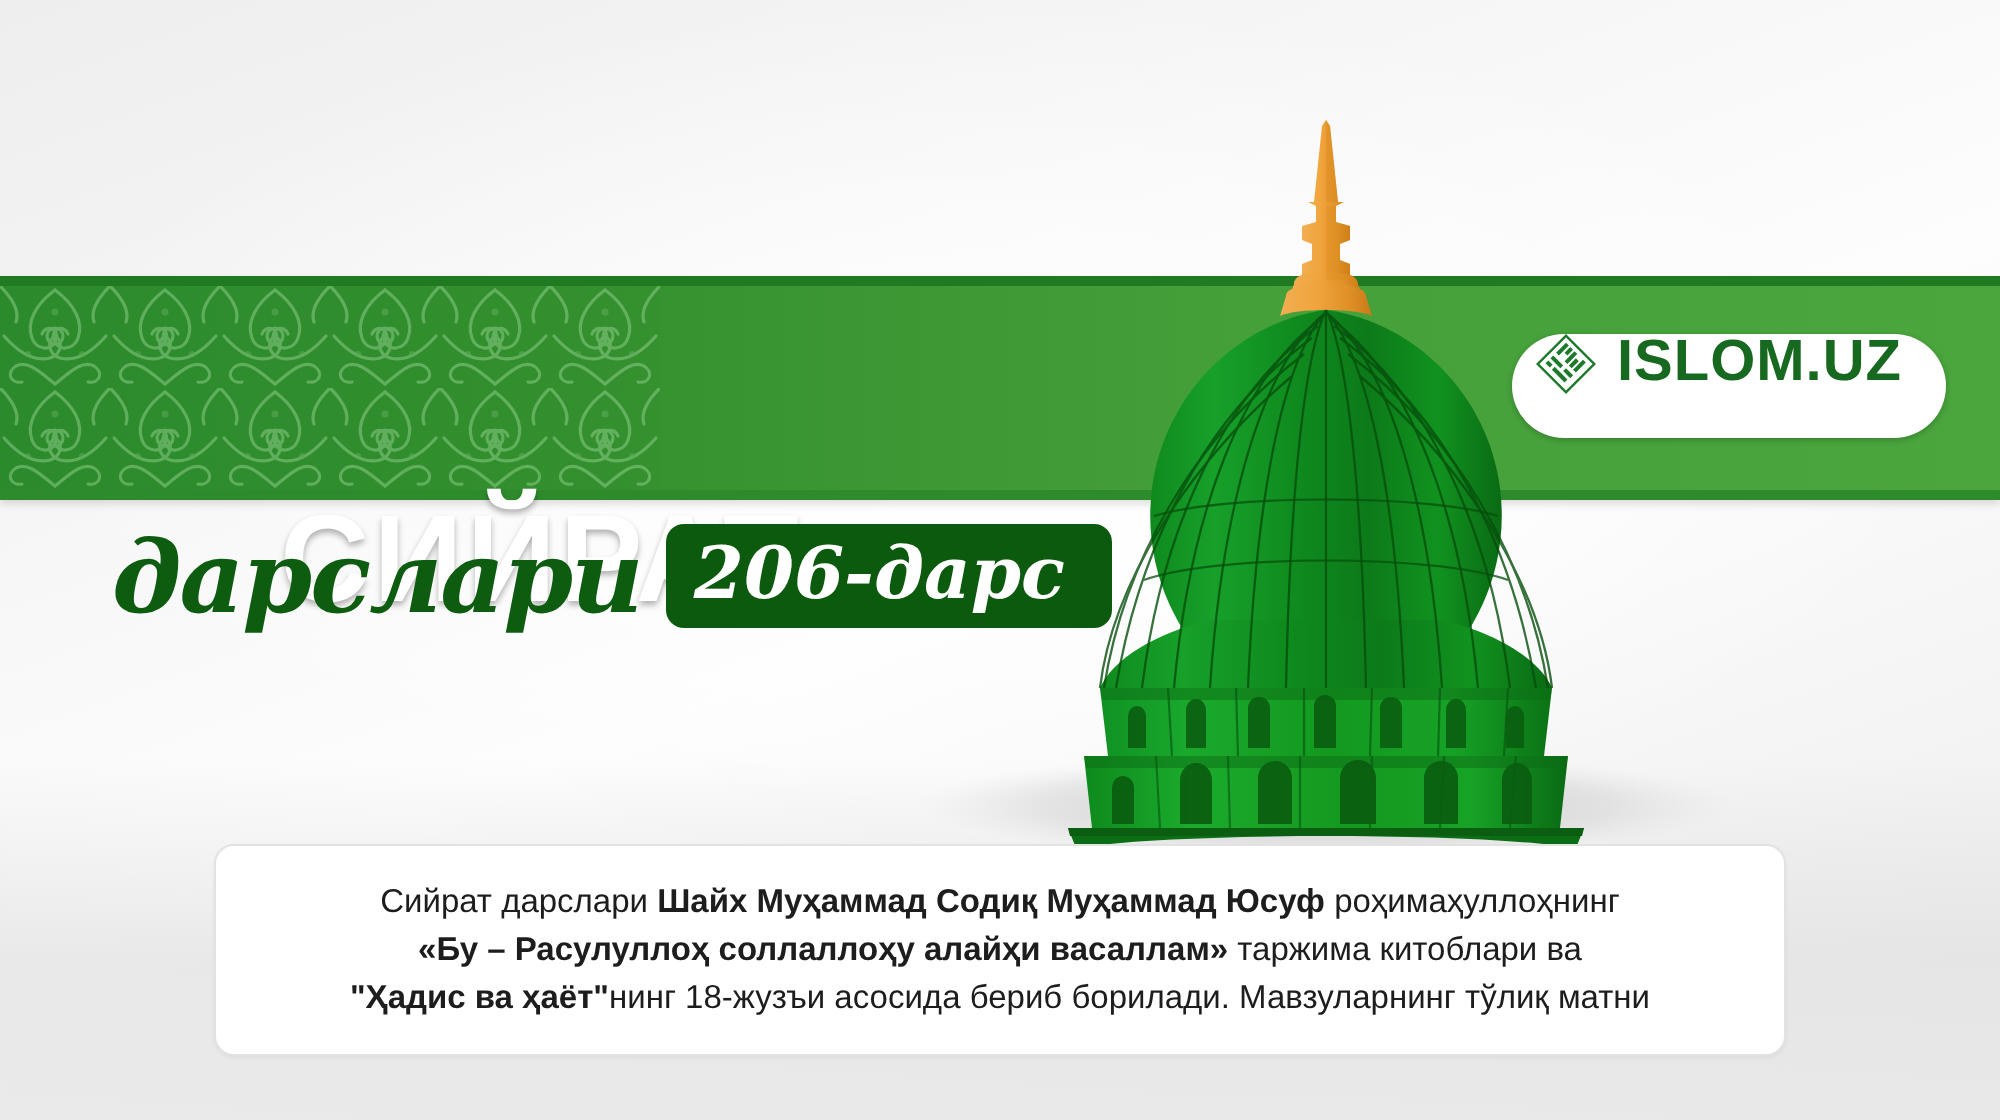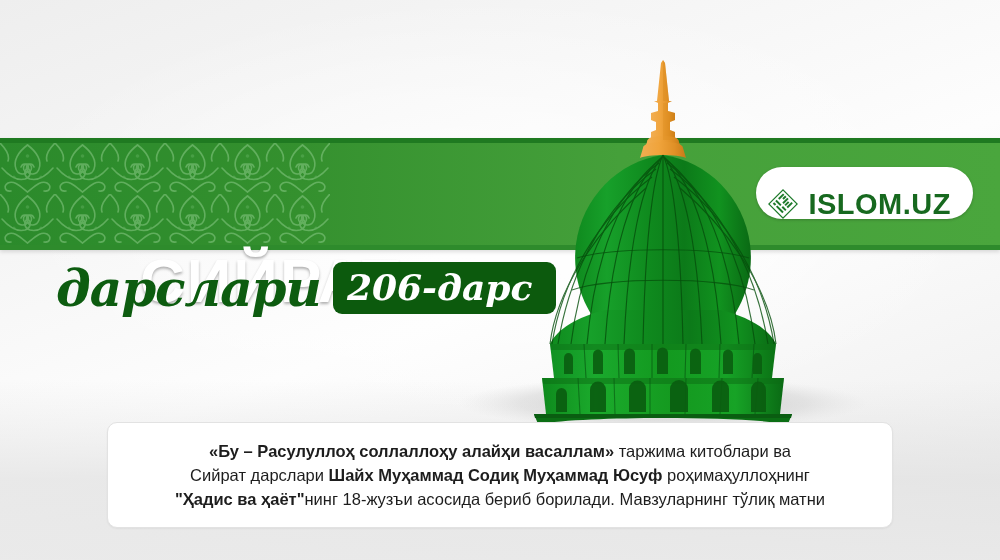--- a/index.html
+++ b/index.html
@@ -82,21 +82,21 @@
   
   .logo-pill {
     position: absolute;
     right: 27px;
     top: 167px;
     height: 52px;
     padding: 0 22px 0 12px;
     background: #ffffff;
     border-radius: 26px;
     display: flex;
-    align-items: flex-end;
+    align-items: flex-start;
     gap: 10px;
     box-shadow: 0 1px 3px rgba(0,0,0,0.22);
     z-index: 8;
   }
   .logo-mark {
     width: 30px; height: 30px;
     flex: 0 0 auto;
   }
   .logo-text {
     color: #17691f;
@@ -392,18 +392,18 @@
         <path d="M313 332 h15 v22 h-15 z"></path>
           <path d="M313 332 a7.5 8.5 0 0 1 15 0"></path>
       </g>
 
       <path d="M96 356 L354 356 L350 366 C300 358, 150 358, 100 366 Z" fill="#0b6e14"></path>
       <path d="M96 356 L354 356 L353 360 L97 360 Z" fill="#0a5d11"></path>
     </svg>
   </div>
 
   <div class="caption-card">
+    <div class="caption-line"><span>Сийрат дарслари </span><b>Шайх Муҳаммад Содиқ Муҳаммад Юсуф</b><span> роҳимаҳуллоҳнинг</span></div>
     <div class="caption-line"><b>«Бу – Расулуллоҳ соллаллоҳу алайҳи васаллам»</b><span> таржима китоблари ва</span></div>
-    <div class="caption-line"><span>Сийрат дарслари </span><b>Шайх Муҳаммад Содиқ Муҳаммад Юсуф</b><span> роҳимаҳуллоҳнинг</span></div>
     <div class="caption-line"><b>"Ҳадис ва ҳаёт"</b><span>нинг 18-жузъи асосида бериб борилади. Мавзуларнинг тўлиқ матни</span></div>
   </div>
 
 </div>
 
 </body></html>

